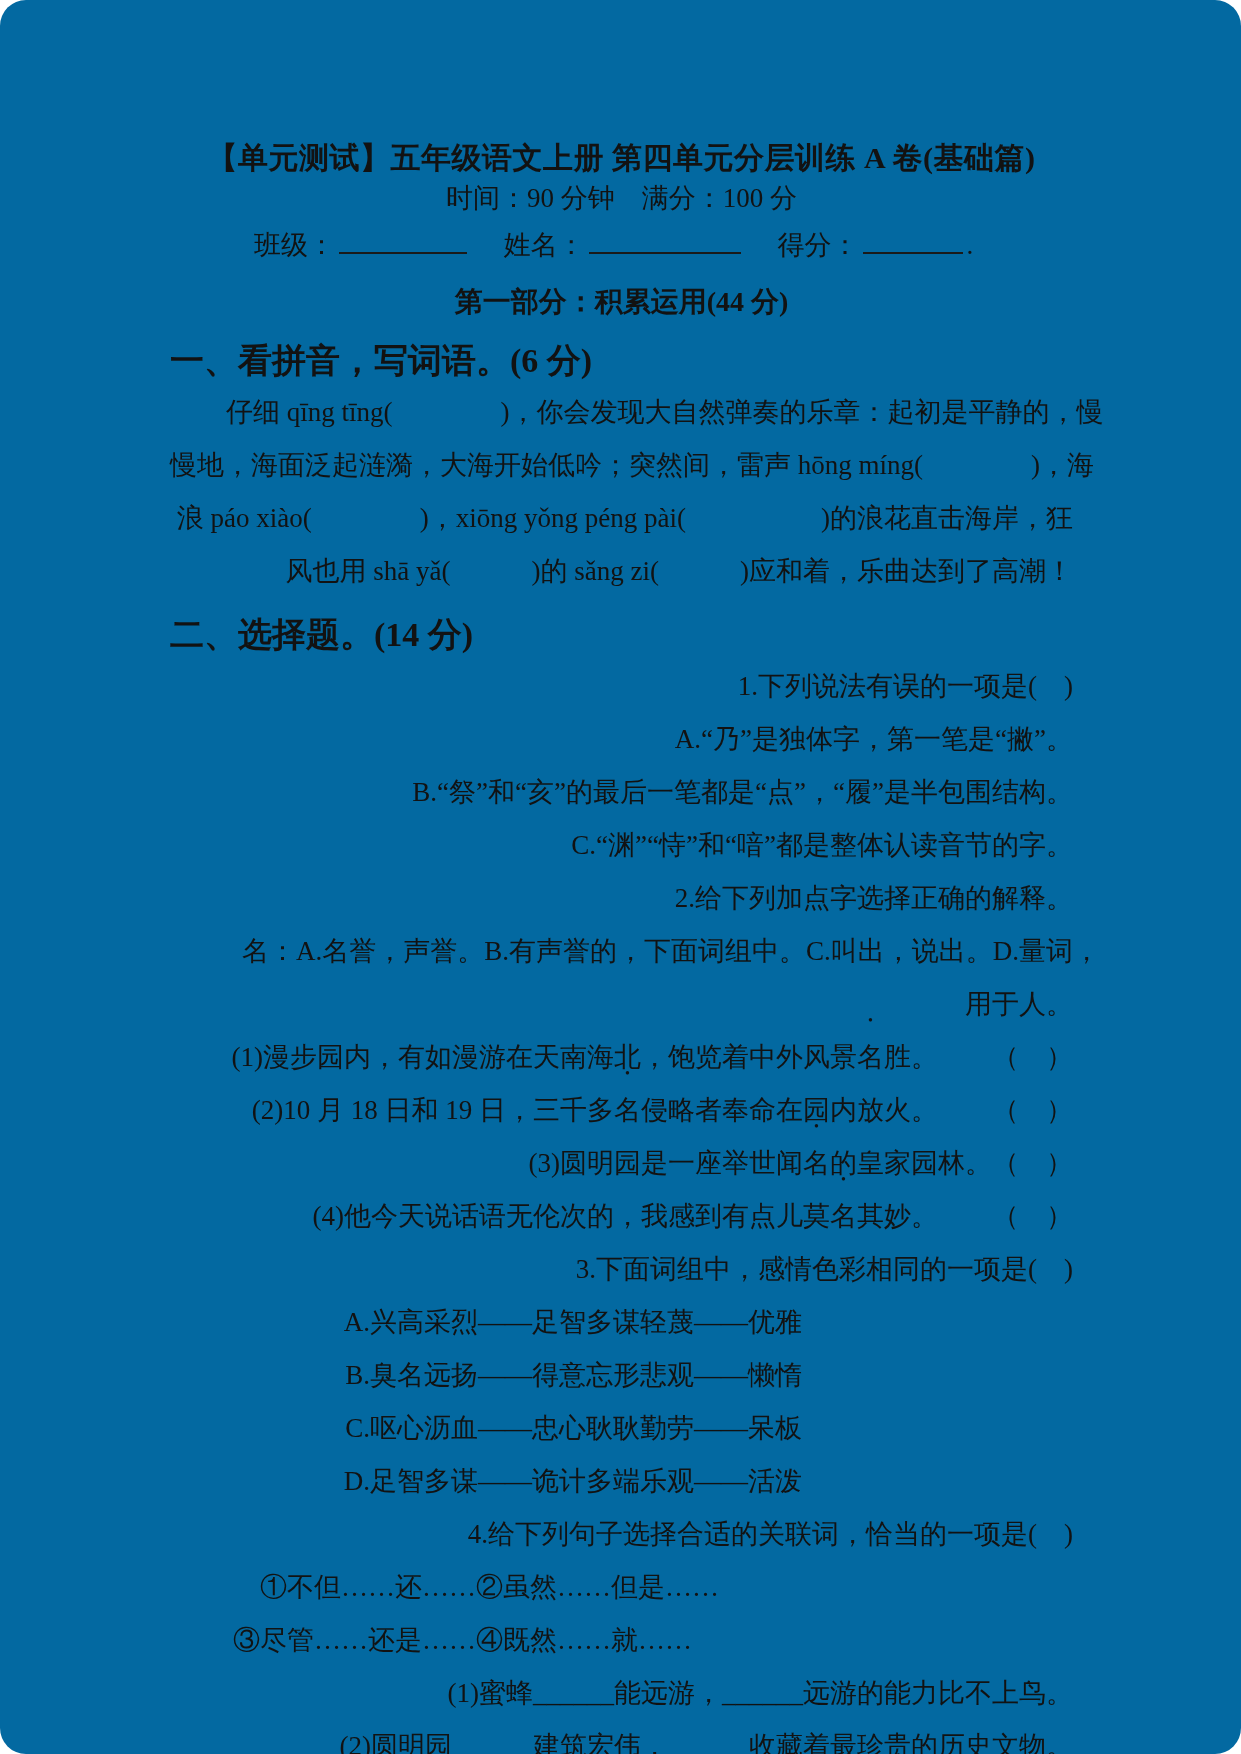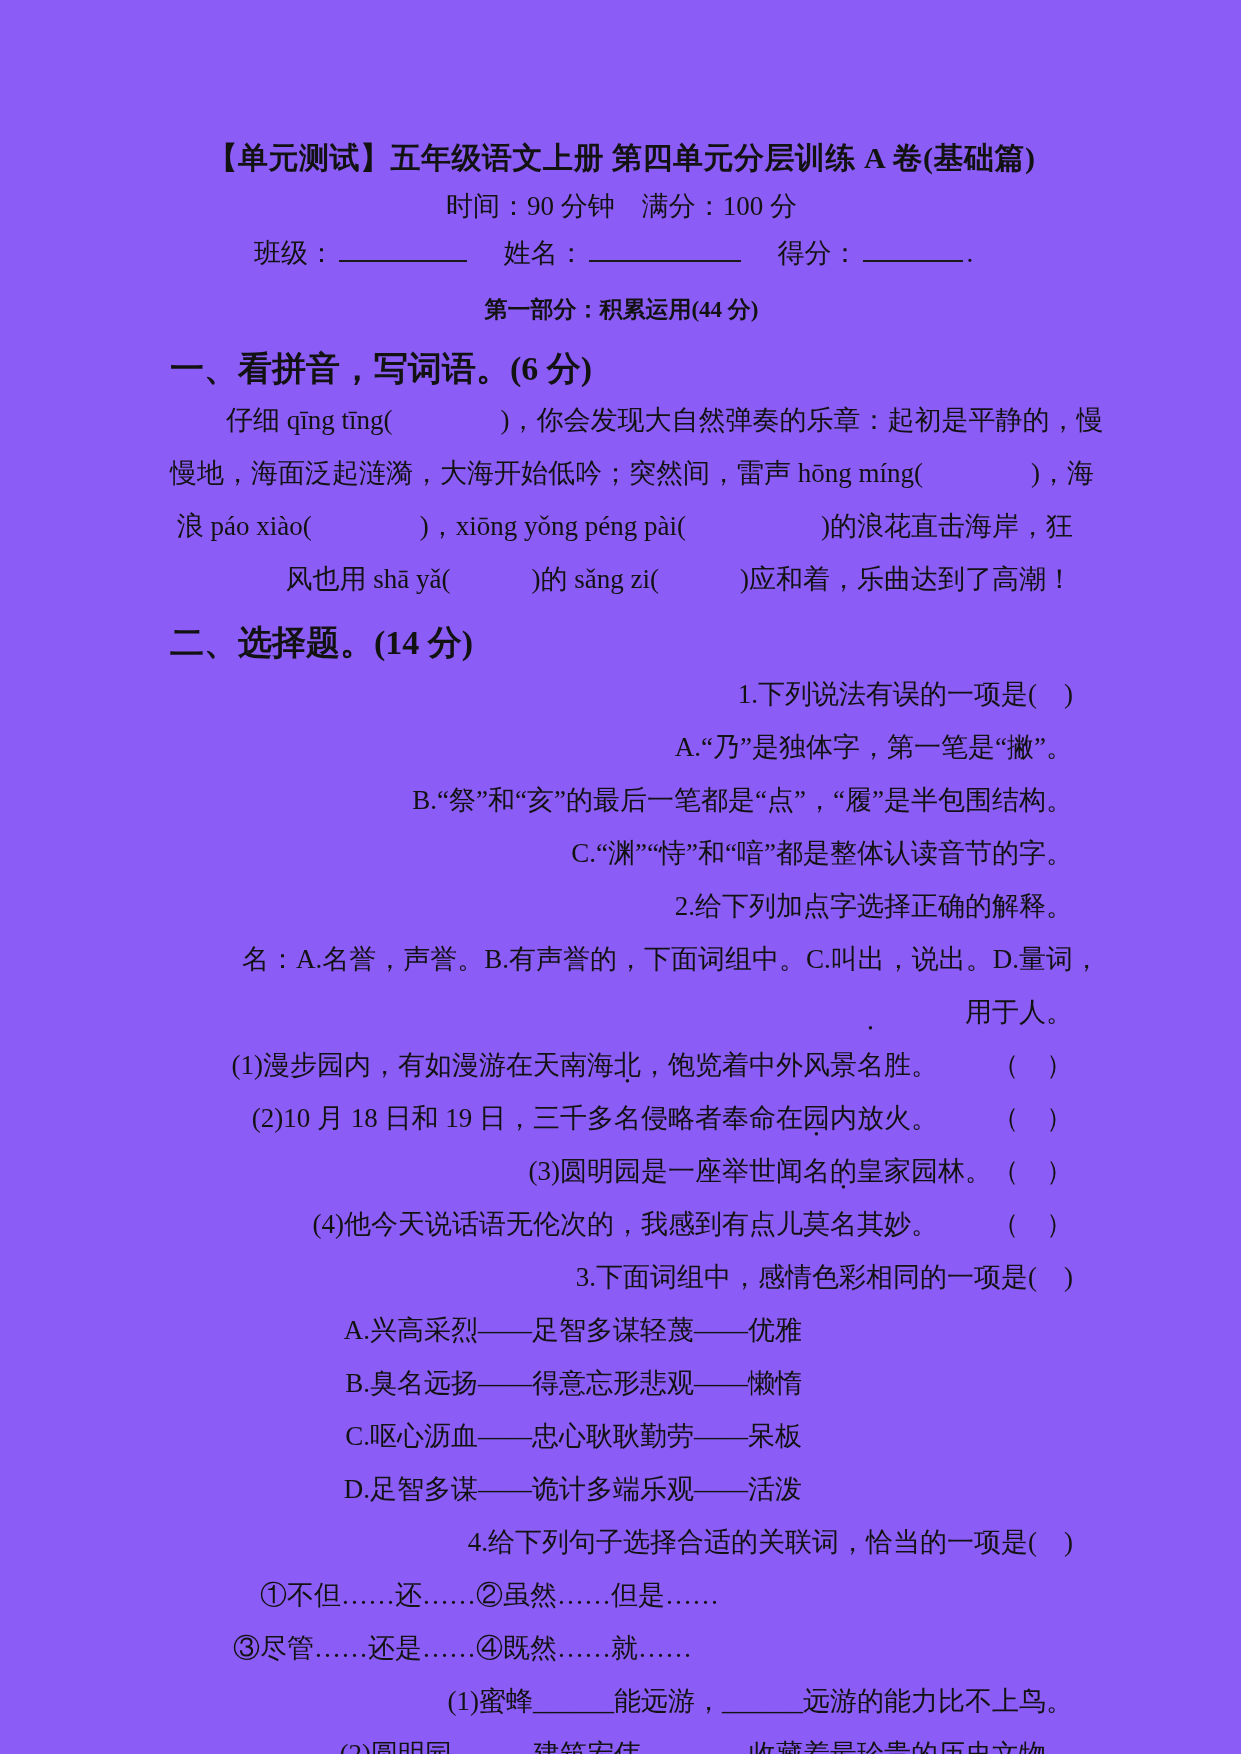--- a/index.html
+++ b/index.html
@@ -4,39 +4,40 @@
 <style>
   html, body {
     margin: 0;
     padding: 0;
     background: #ffffff;
   }
   .page {
     position: relative;
     width: 1241px;
     height: 1754px;
-    background: #8b5cf6;
+    background: #0369a1;
     box-sizing: border-box;
     padding: 138px 168px 0 170px;
     font-family: "Liberation Serif", "DejaVu Serif", serif;
     color: #121212;
     font-size: 27px;
     overflow: hidden;
+    border-radius: 26px;
   }
   .doc-title {
     text-align: center;
     font-size: 30px;
     font-weight: bold;
     line-height: 40px;
     letter-spacing: 0.5px;
     white-space: nowrap;
   }
   .meta-line {
     text-align: center;
-    margin-top: 8px;
+    margin-top: 0;
     line-height: 40px;
   }
   .info-line {
     margin-top: 6px;
     margin-left: 84px;
     line-height: 42px;
     white-space: nowrap;
   }
   .info-group { margin-right: 26px; text-align: center; }
   .blank-u {
@@ -45,21 +46,21 @@
     height: 26px;
     vertical-align: baseline;
     margin: 0 4px;
   }
   .blank-class { width: 128px; }
   .blank-name  { width: 152px; }
   .blank-score { width: 100px; }
   .part-heading {
     text-align: center;
     font-weight: bold;
-    font-size: 23px;
+    font-size: 28px;
     margin-top: 14px;
     line-height: 44px;
   }
   .sec-heading {
     font-weight: bold;
     font-size: 34px;
     margin-top: 12px;
     line-height: 50px;
   }
   .line {

